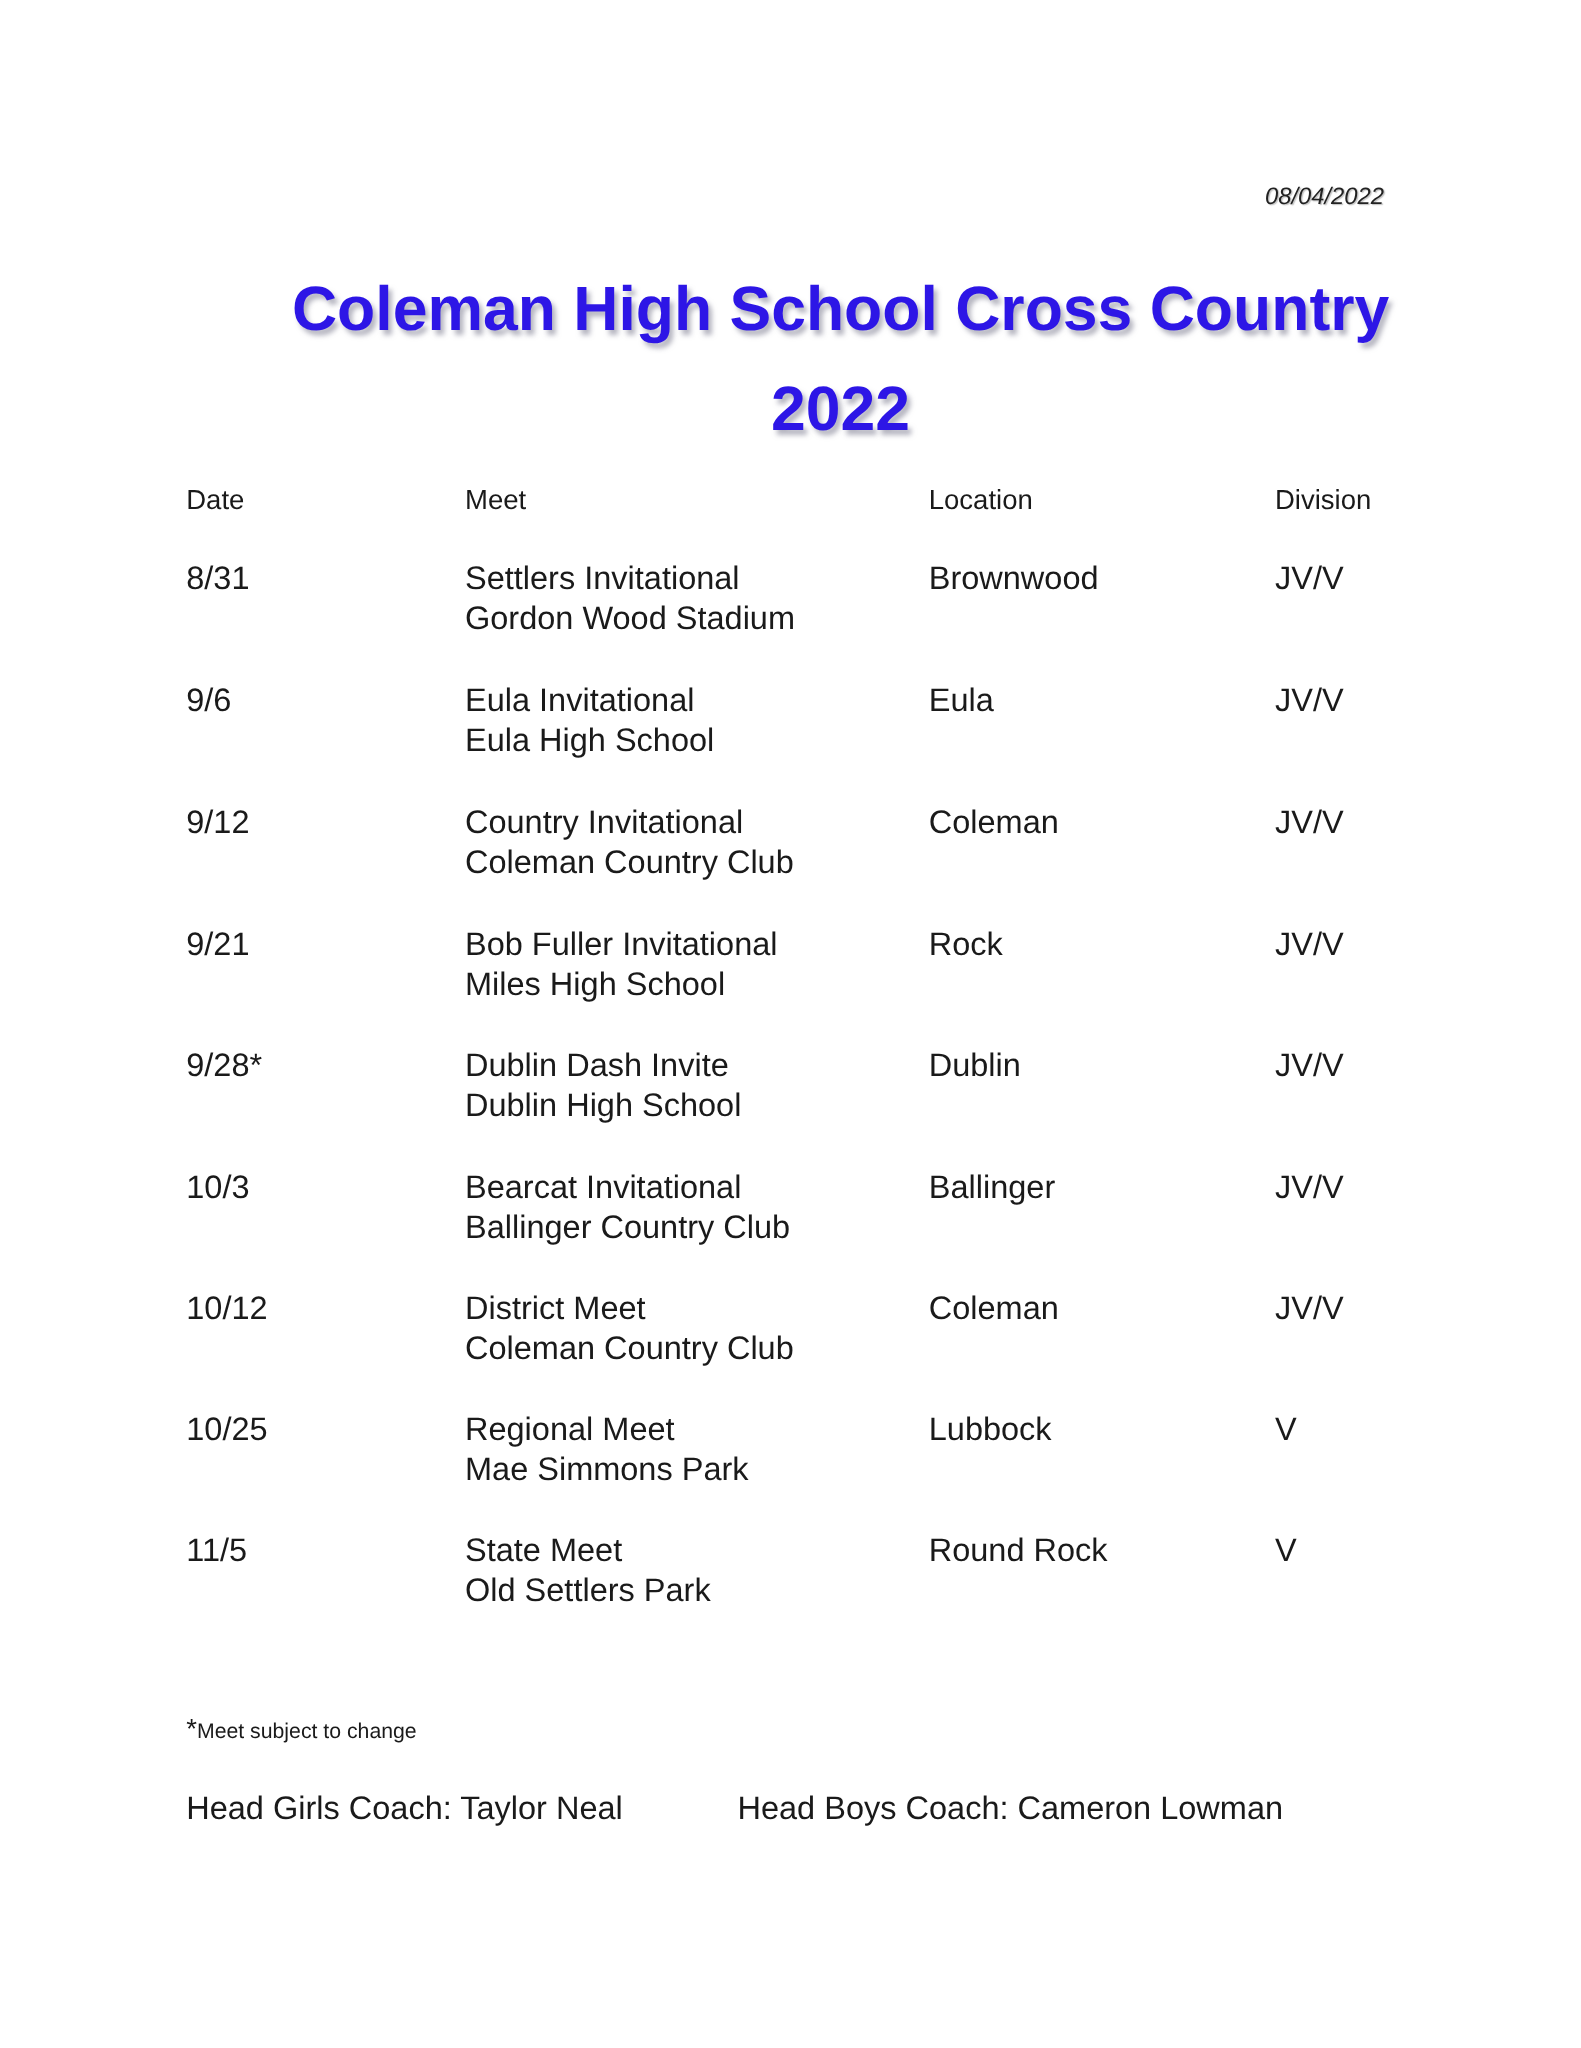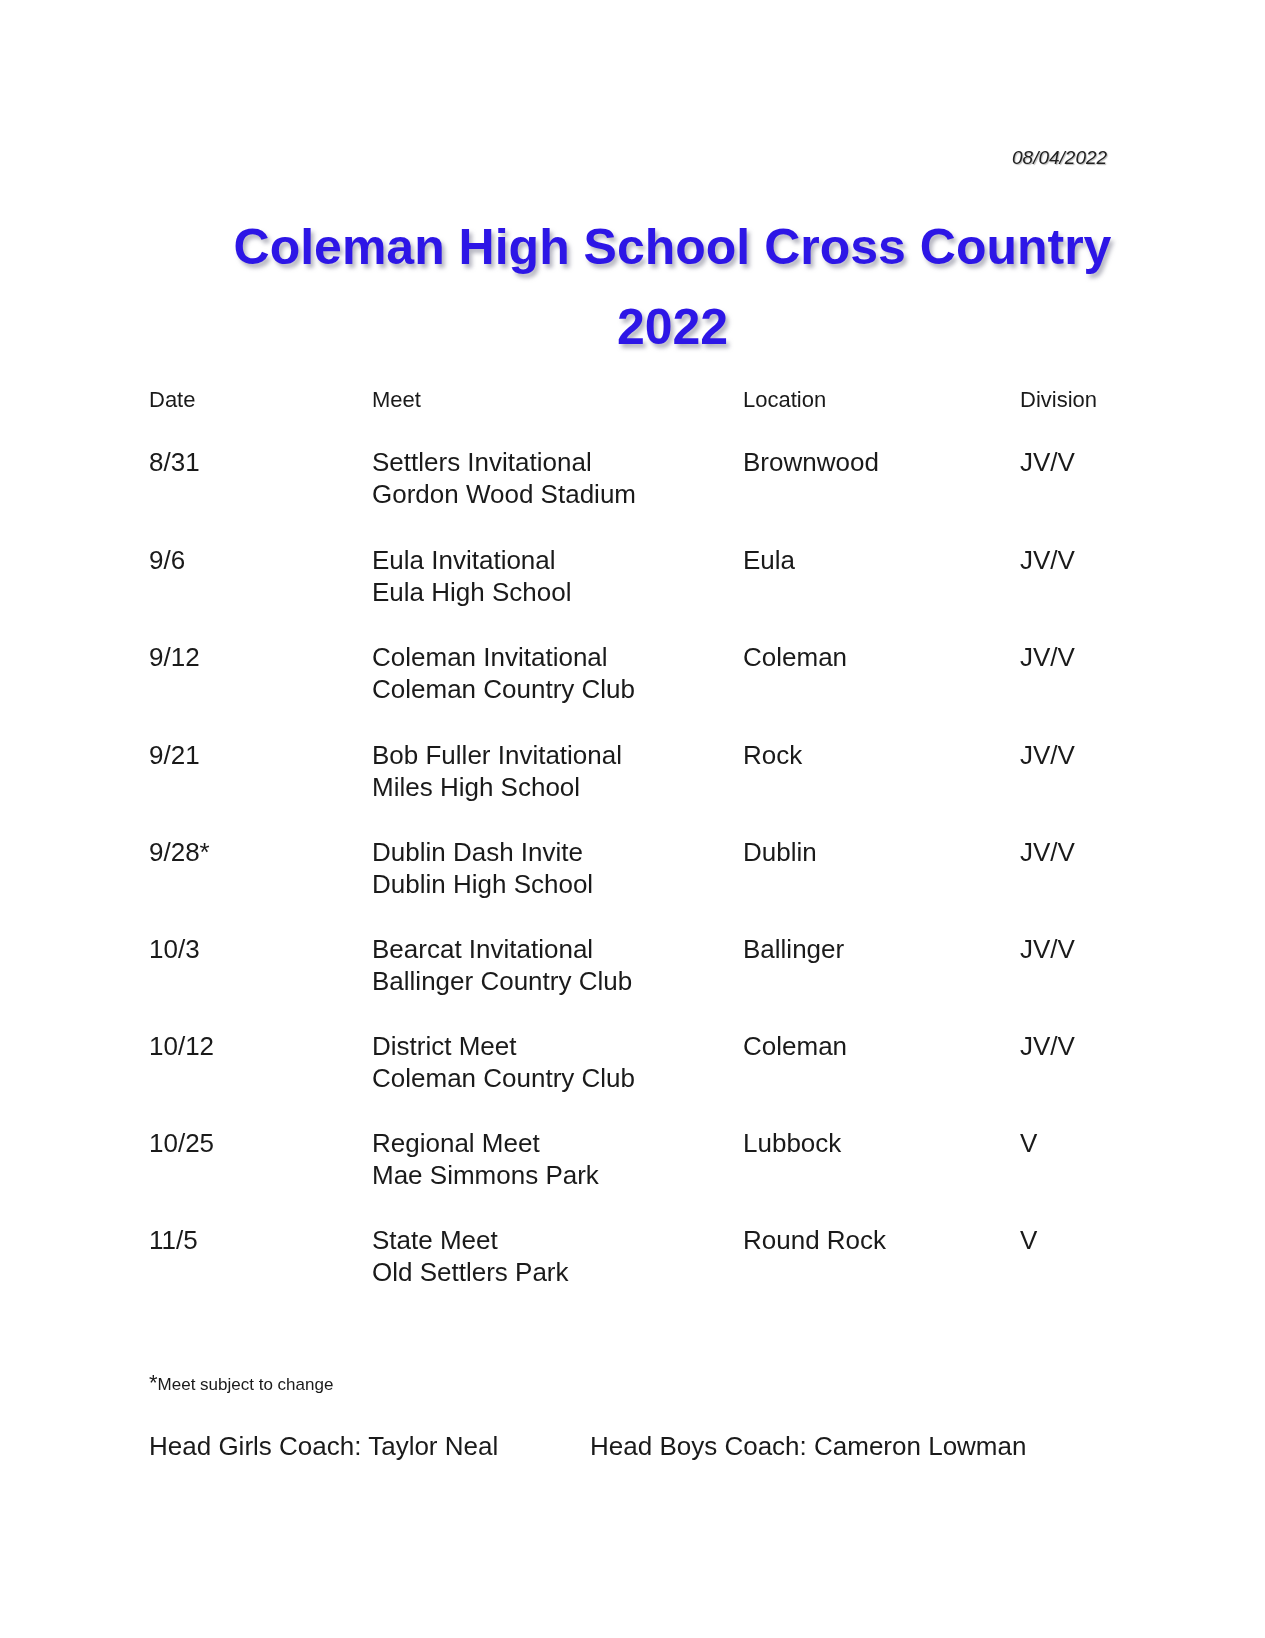--- a/index.html
+++ b/index.html
@@ -43,21 +43,21 @@
     </div>
     <div class="row" style="top:544px">
       <div class="cell c-date">9/6</div>
       <div class="cell c-meet">Eula Invitational</div>
       <div class="cell c-meet" style="top:32px">Eula High School</div>
       <div class="cell c-loc">Eula</div>
       <div class="cell c-div">JV/V</div>
     </div>
     <div class="row" style="top:641px">
       <div class="cell c-date">9/12</div>
-      <div class="cell c-meet">Coleman Invitational</div>
+      <div class="cell c-meet">Country Invitational</div>
       <div class="cell c-meet" style="top:32px">Coleman Country Club</div>
       <div class="cell c-loc">Coleman</div>
       <div class="cell c-div">JV/V</div>
     </div>
     <div class="row" style="top:739px">
       <div class="cell c-date">9/21</div>
       <div class="cell c-meet">Bob Fuller Invitational</div>
       <div class="cell c-meet" style="top:32px">Miles High School</div>
       <div class="cell c-loc">Rock</div>
       <div class="cell c-div">JV/V</div>

